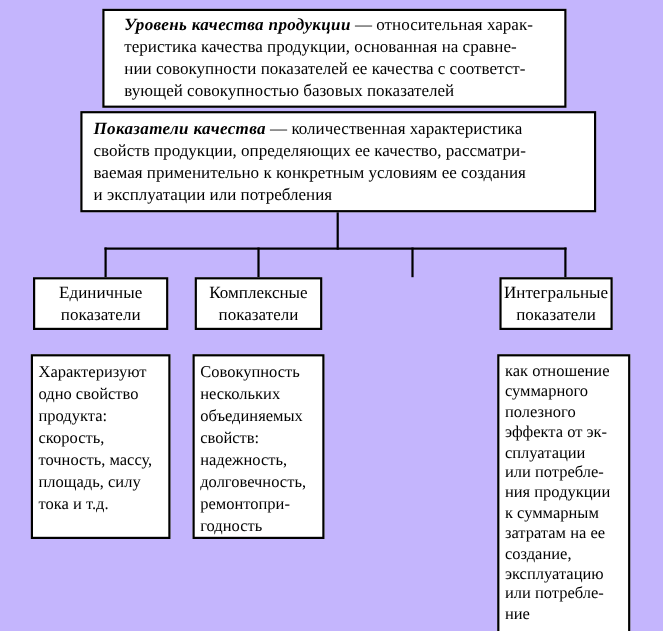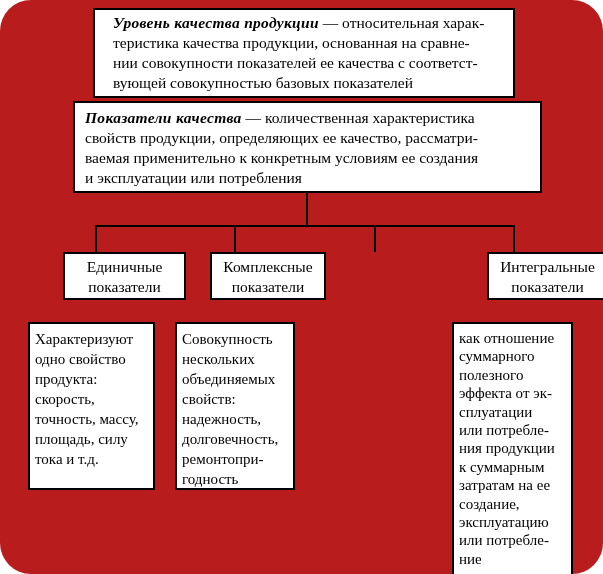--- a/index.html
+++ b/index.html
@@ -5,25 +5,24 @@
 <style>
   html, body {
     margin: 0;
     padding: 0;
     background: #ffffff;
   }
   .canvas {
     position: relative;
     width: 603px;
     height: 574px;
-    background: #b91c1c;
+    background: #c4b5fd;
     font-family: "Liberation Serif", "DejaVu Serif", serif;
     color: #000000;
     overflow: hidden;
-    border-radius: 31px;
   }
   .box {
     position: absolute;
     border: 2px solid #000000;
     background: #ffffff;
     box-sizing: border-box;
   }
   .tline {
     white-space: nowrap;
   }
@@ -58,26 +57,25 @@
   .drop2 { left: 234px; }
   .drop3 { left: 374px; }
   .drop4 { left: 513px; }
   
   .col-header {
     text-align: center;
     font-size: 15.5px;
     line-height: 20px;
     padding-top: 3px;
     height: 48px;
-    margin-left: 33px;
   }
   .h1 { left: 30px;  top: 252px; width: 123px; }
   .h2 { left: 177px; top: 252px; width: 116px; }
   .h3 { left: 314px; top: 252px; width: 122px; }
-  .h4 { left: 454px; top: 252px; width: 121px; }
+  .h4 { left: 454px; top: 252px; width: 103px; }
   
   .col-body {
     font-size: 15px;
     line-height: 20px;
     padding: 5px 2px 0 5px;
     margin-top: 22px;
   }
   .b1 { left: 28px;  top: 300px; width: 127px; height: 168px; }
   .b2 { left: 175px; top: 300px; width: 120px; height: 168px; }
   .b3 { left: 312px; top: 300px; width: 126px; height: 168px; }

